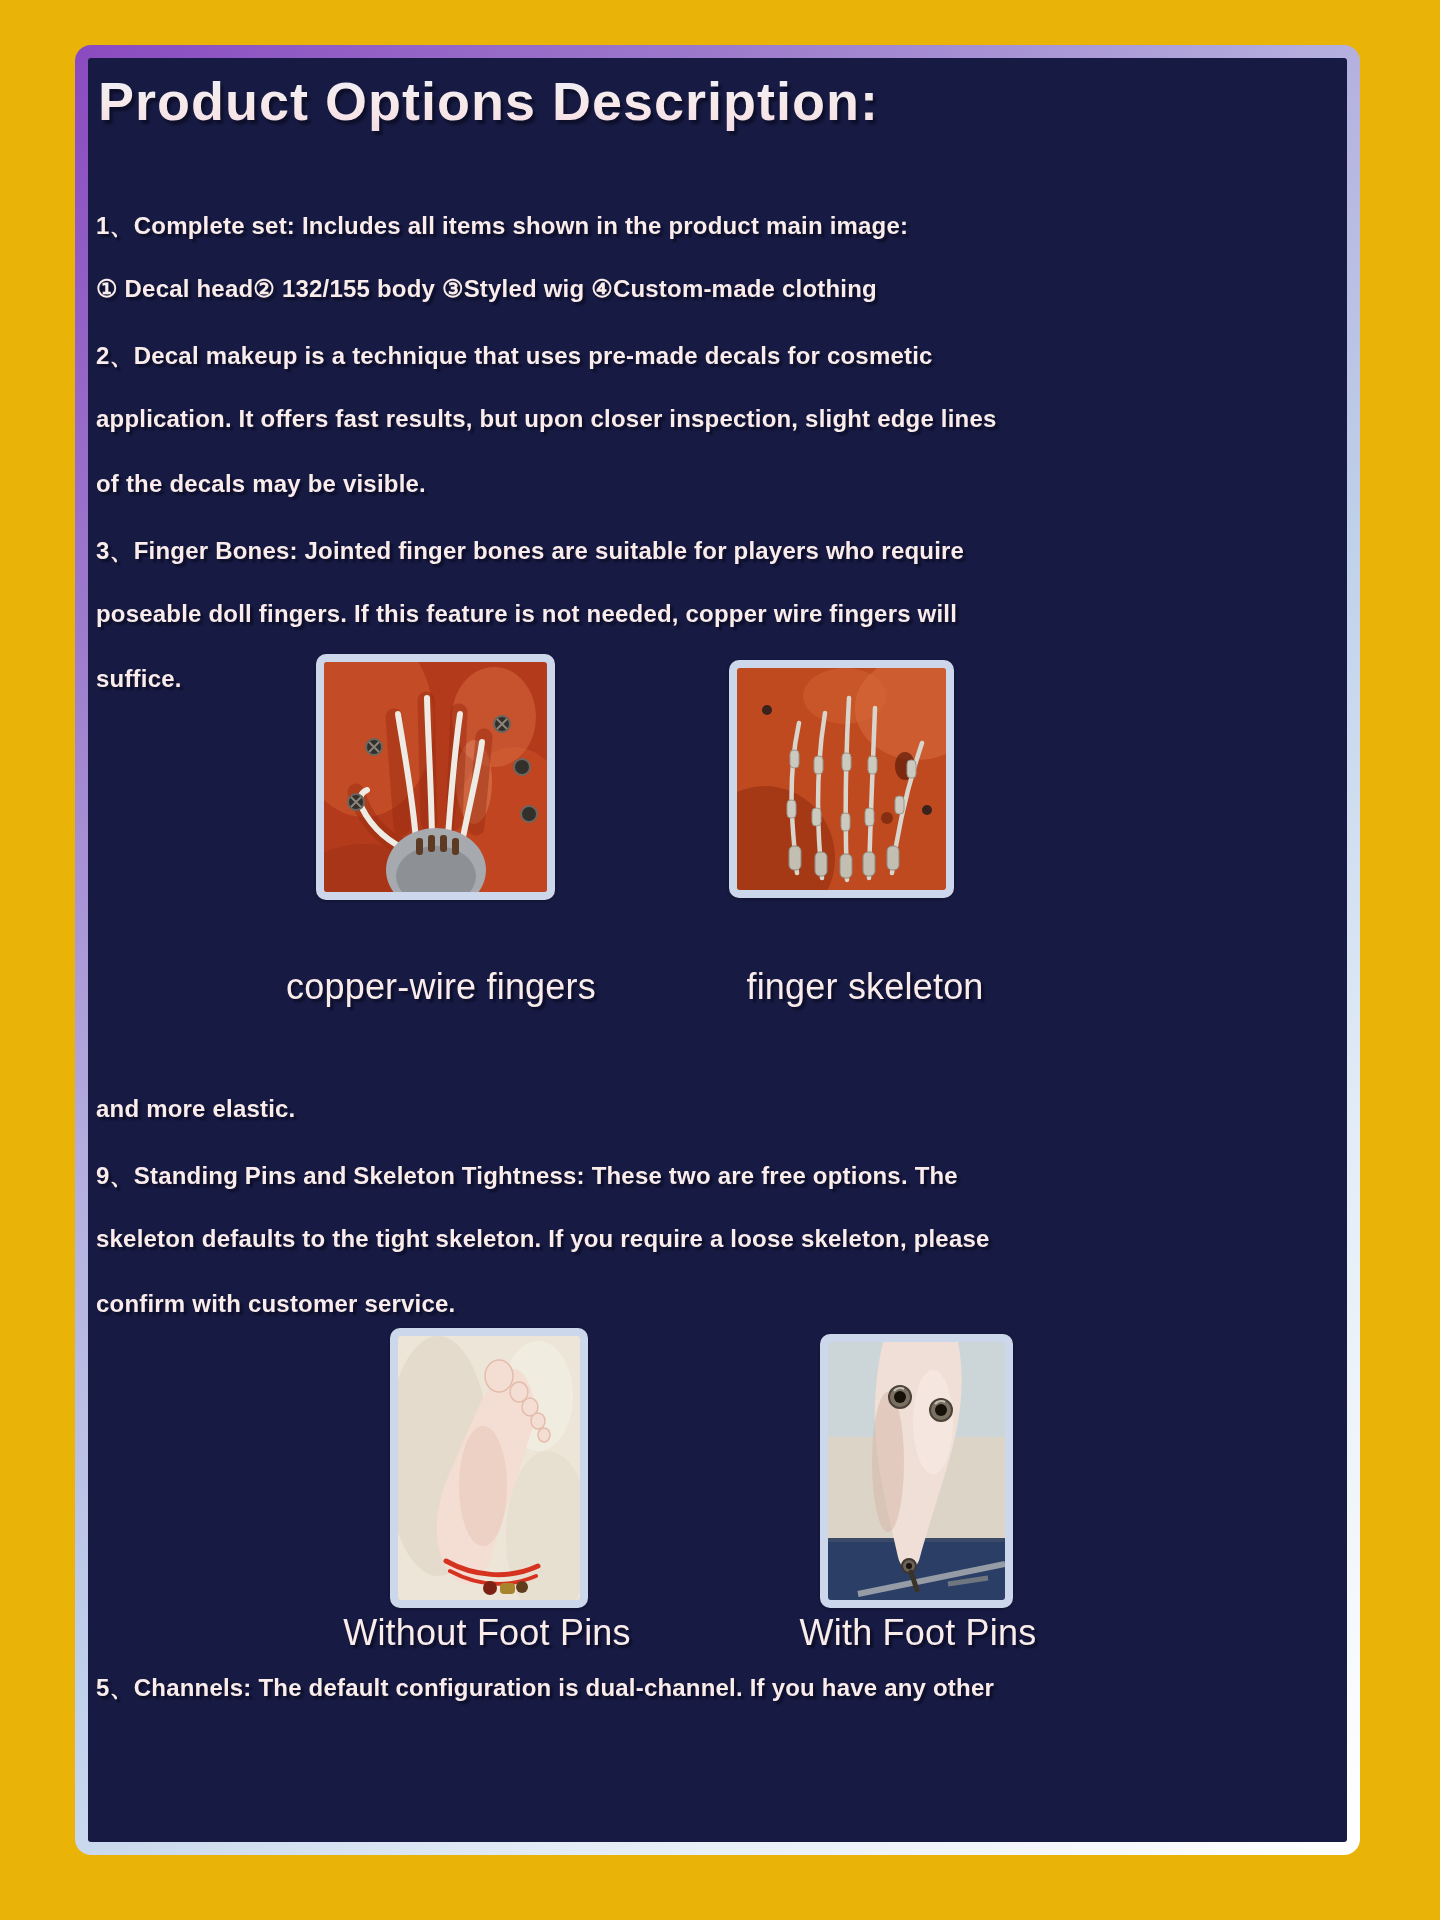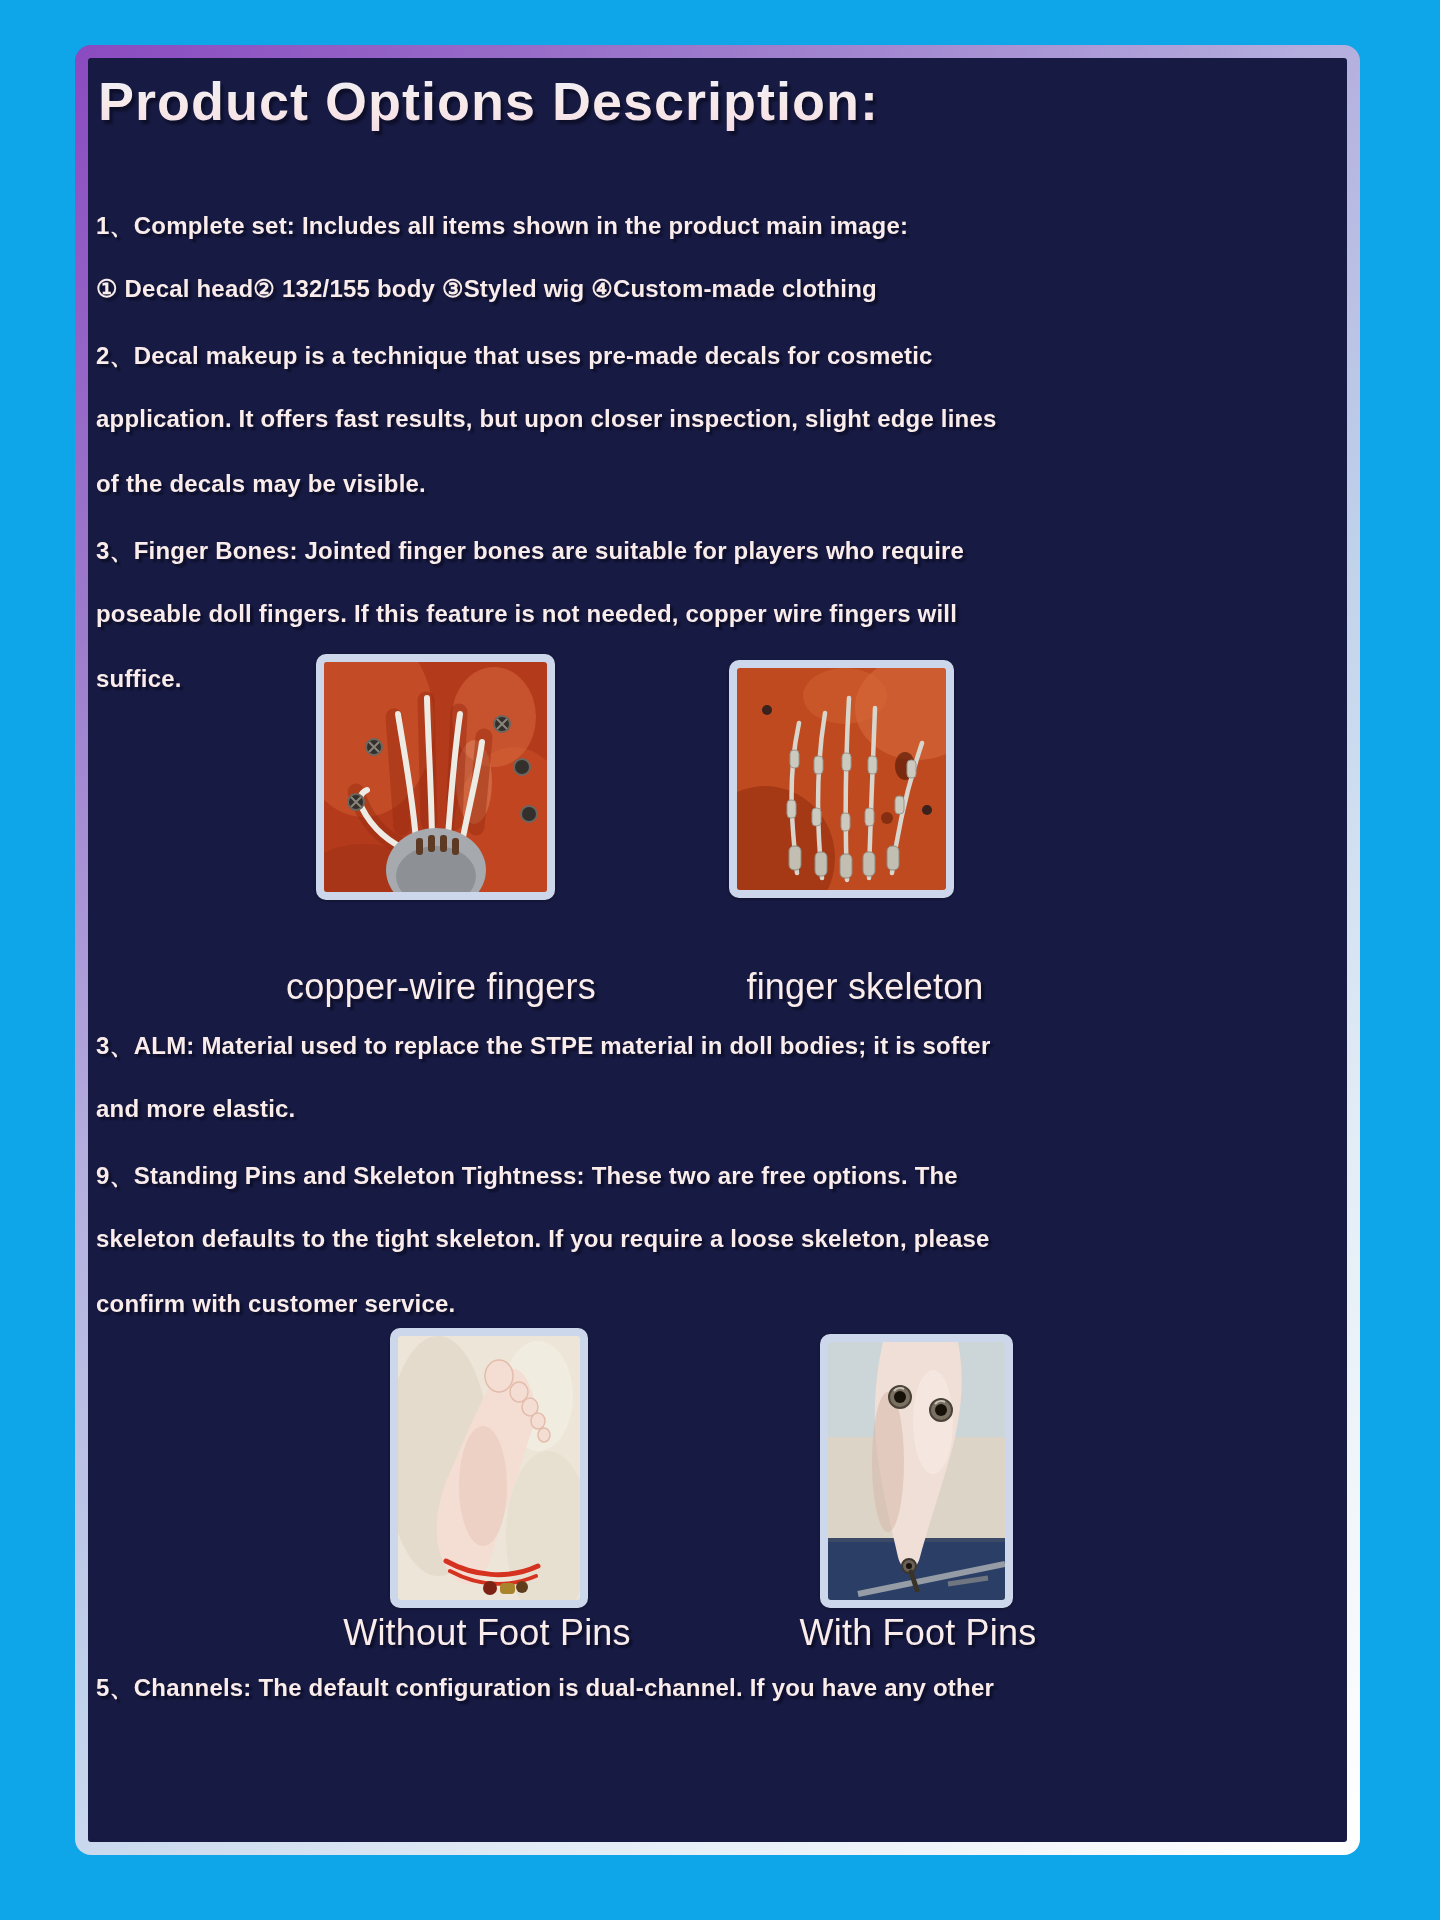--- a/index.html
+++ b/index.html
@@ -1,18 +1,18 @@
 <!DOCTYPE html>
 <html><head>
 <meta charset="utf-8">
 <style>
   html,body{margin:0;padding:0;background:#14163a;}
   .stage{
     position:relative;width:1440px;height:1920px;overflow:hidden;
-    background:#0ea5e9;font-family:"Liberation Sans",sans-serif;
+    background:#eab308;font-family:"Liberation Sans",sans-serif;
   }
   .panel{
     position:absolute;left:75px;top:45px;width:1285px;height:1810px;
     box-sizing:border-box;border:13px solid transparent;border-radius:16px;
     background:
       linear-gradient(#171a42,#171a42) padding-box,
       linear-gradient(138deg,#8a4ac0 0%,#9d7bcc 20%,#b4aede 38%,#bfd0ea 55%,#e2ecf6 75%,#ffffff 100%) border-box;
   }
   .inner{position:absolute;inset:0;}
   .title{
@@ -136,21 +136,20 @@
             <rect x="103" y="186" width="12" height="24" rx="5"></rect>
             <rect x="126" y="184" width="12" height="24" rx="5"></rect>
             <rect x="150" y="178" width="12" height="24" rx="5"></rect>
           </g>
         </svg>
       </div>
 
       <div class="cap" style="left:353px;top:908px">copper-wire fingers</div>
       <div class="cap" style="left:777px;top:908px">finger skeleton</div>
 
-      <div class="line" style="top:972px">3、ALM: Material used to replace the STPE material in doll bodies; it is softer</div>
       <div class="line" style="top:1037px">and more elastic.</div>
       <div class="line" style="top:1102px">9、Standing Pins and Skeleton Tightness: These two are free options. The</div>
       <div class="line" style="top:1167px">skeleton defaults to the tight skeleton. If you require a loose skeleton, please</div>
       <div class="line" style="top:1232px">confirm with customer service.</div>
 
       <div class="frame" style="left:302px;top:1270px">
         <svg width="182" height="264" viewBox="0 0 182 264">
           <rect width="182" height="264" fill="#ece5d8"></rect>
           <ellipse cx="40" cy="120" rx="52" ry="120" fill="#ded2bf" opacity=".5"></ellipse>
           <ellipse cx="150" cy="200" rx="42" ry="85" fill="#e4dac8" opacity=".55"></ellipse>

